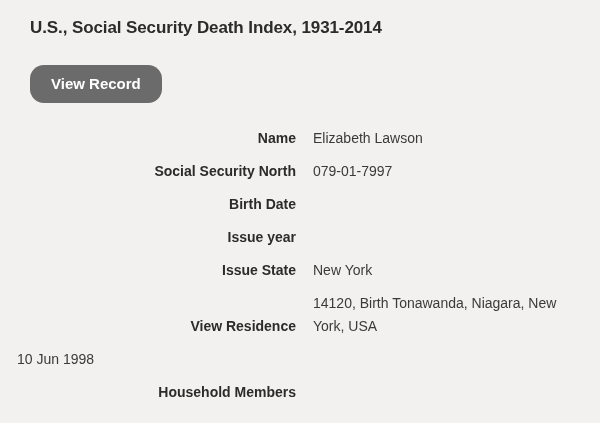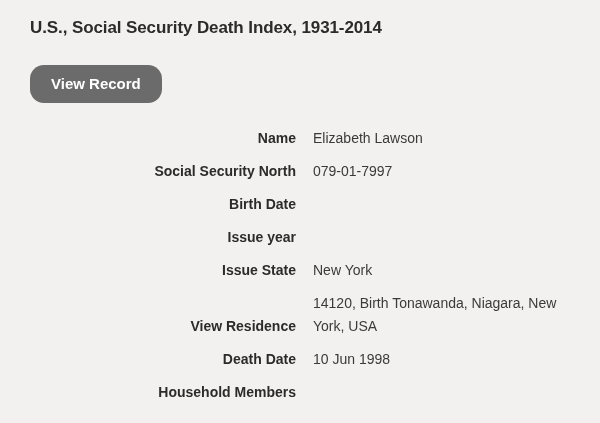--- a/index.html
+++ b/index.html
@@ -100,21 +100,20 @@
       <div class="field-label">Issue State</div>
       <div class="field-value">New York</div>
     </div>
 
     <div class="field-row">
       <div class="field-label">View Residence</div>
       <div class="field-value">14120, Birth Tonawanda, Niagara, New York, USA</div>
     </div>
 
     <div class="field-row">
-      <div class="field-label">Death Date</div>
       <div class="field-value">10 Jun 1998</div>
     </div>
 
     <div class="field-row">
       <div class="field-label">Household Members</div>
       <div class="field-value"></div>
     </div>
 
   </div>
 </div>

